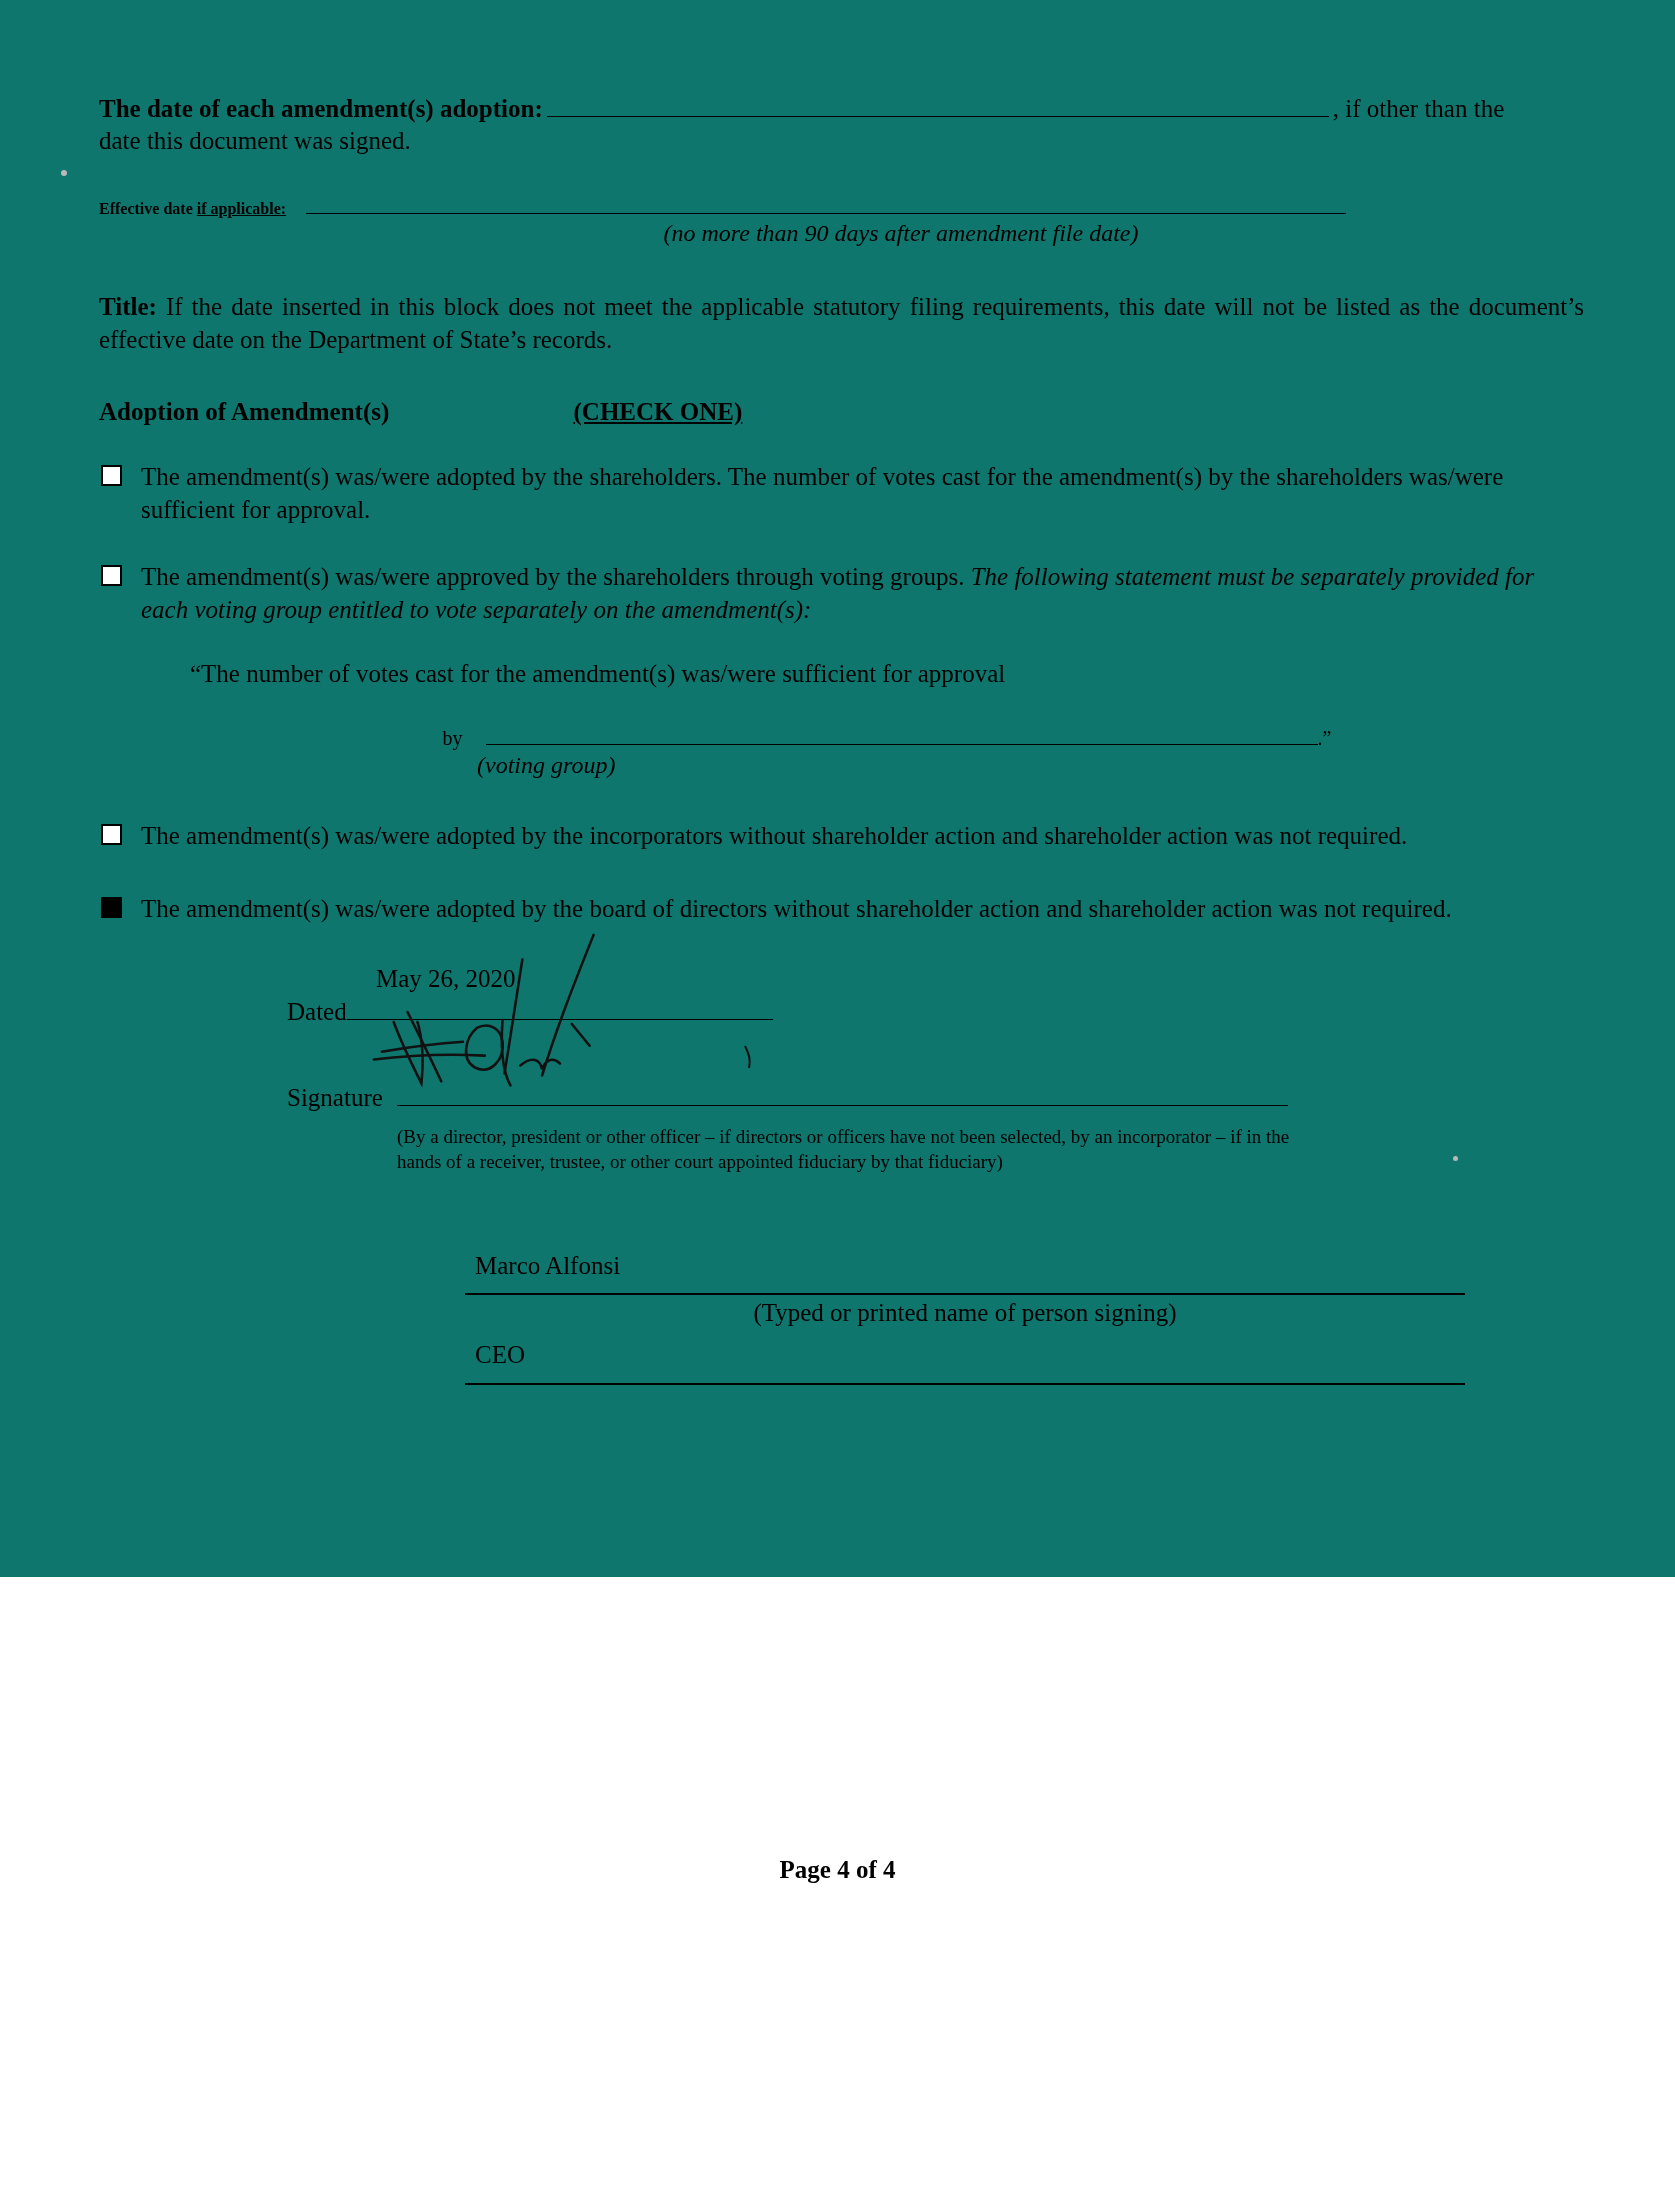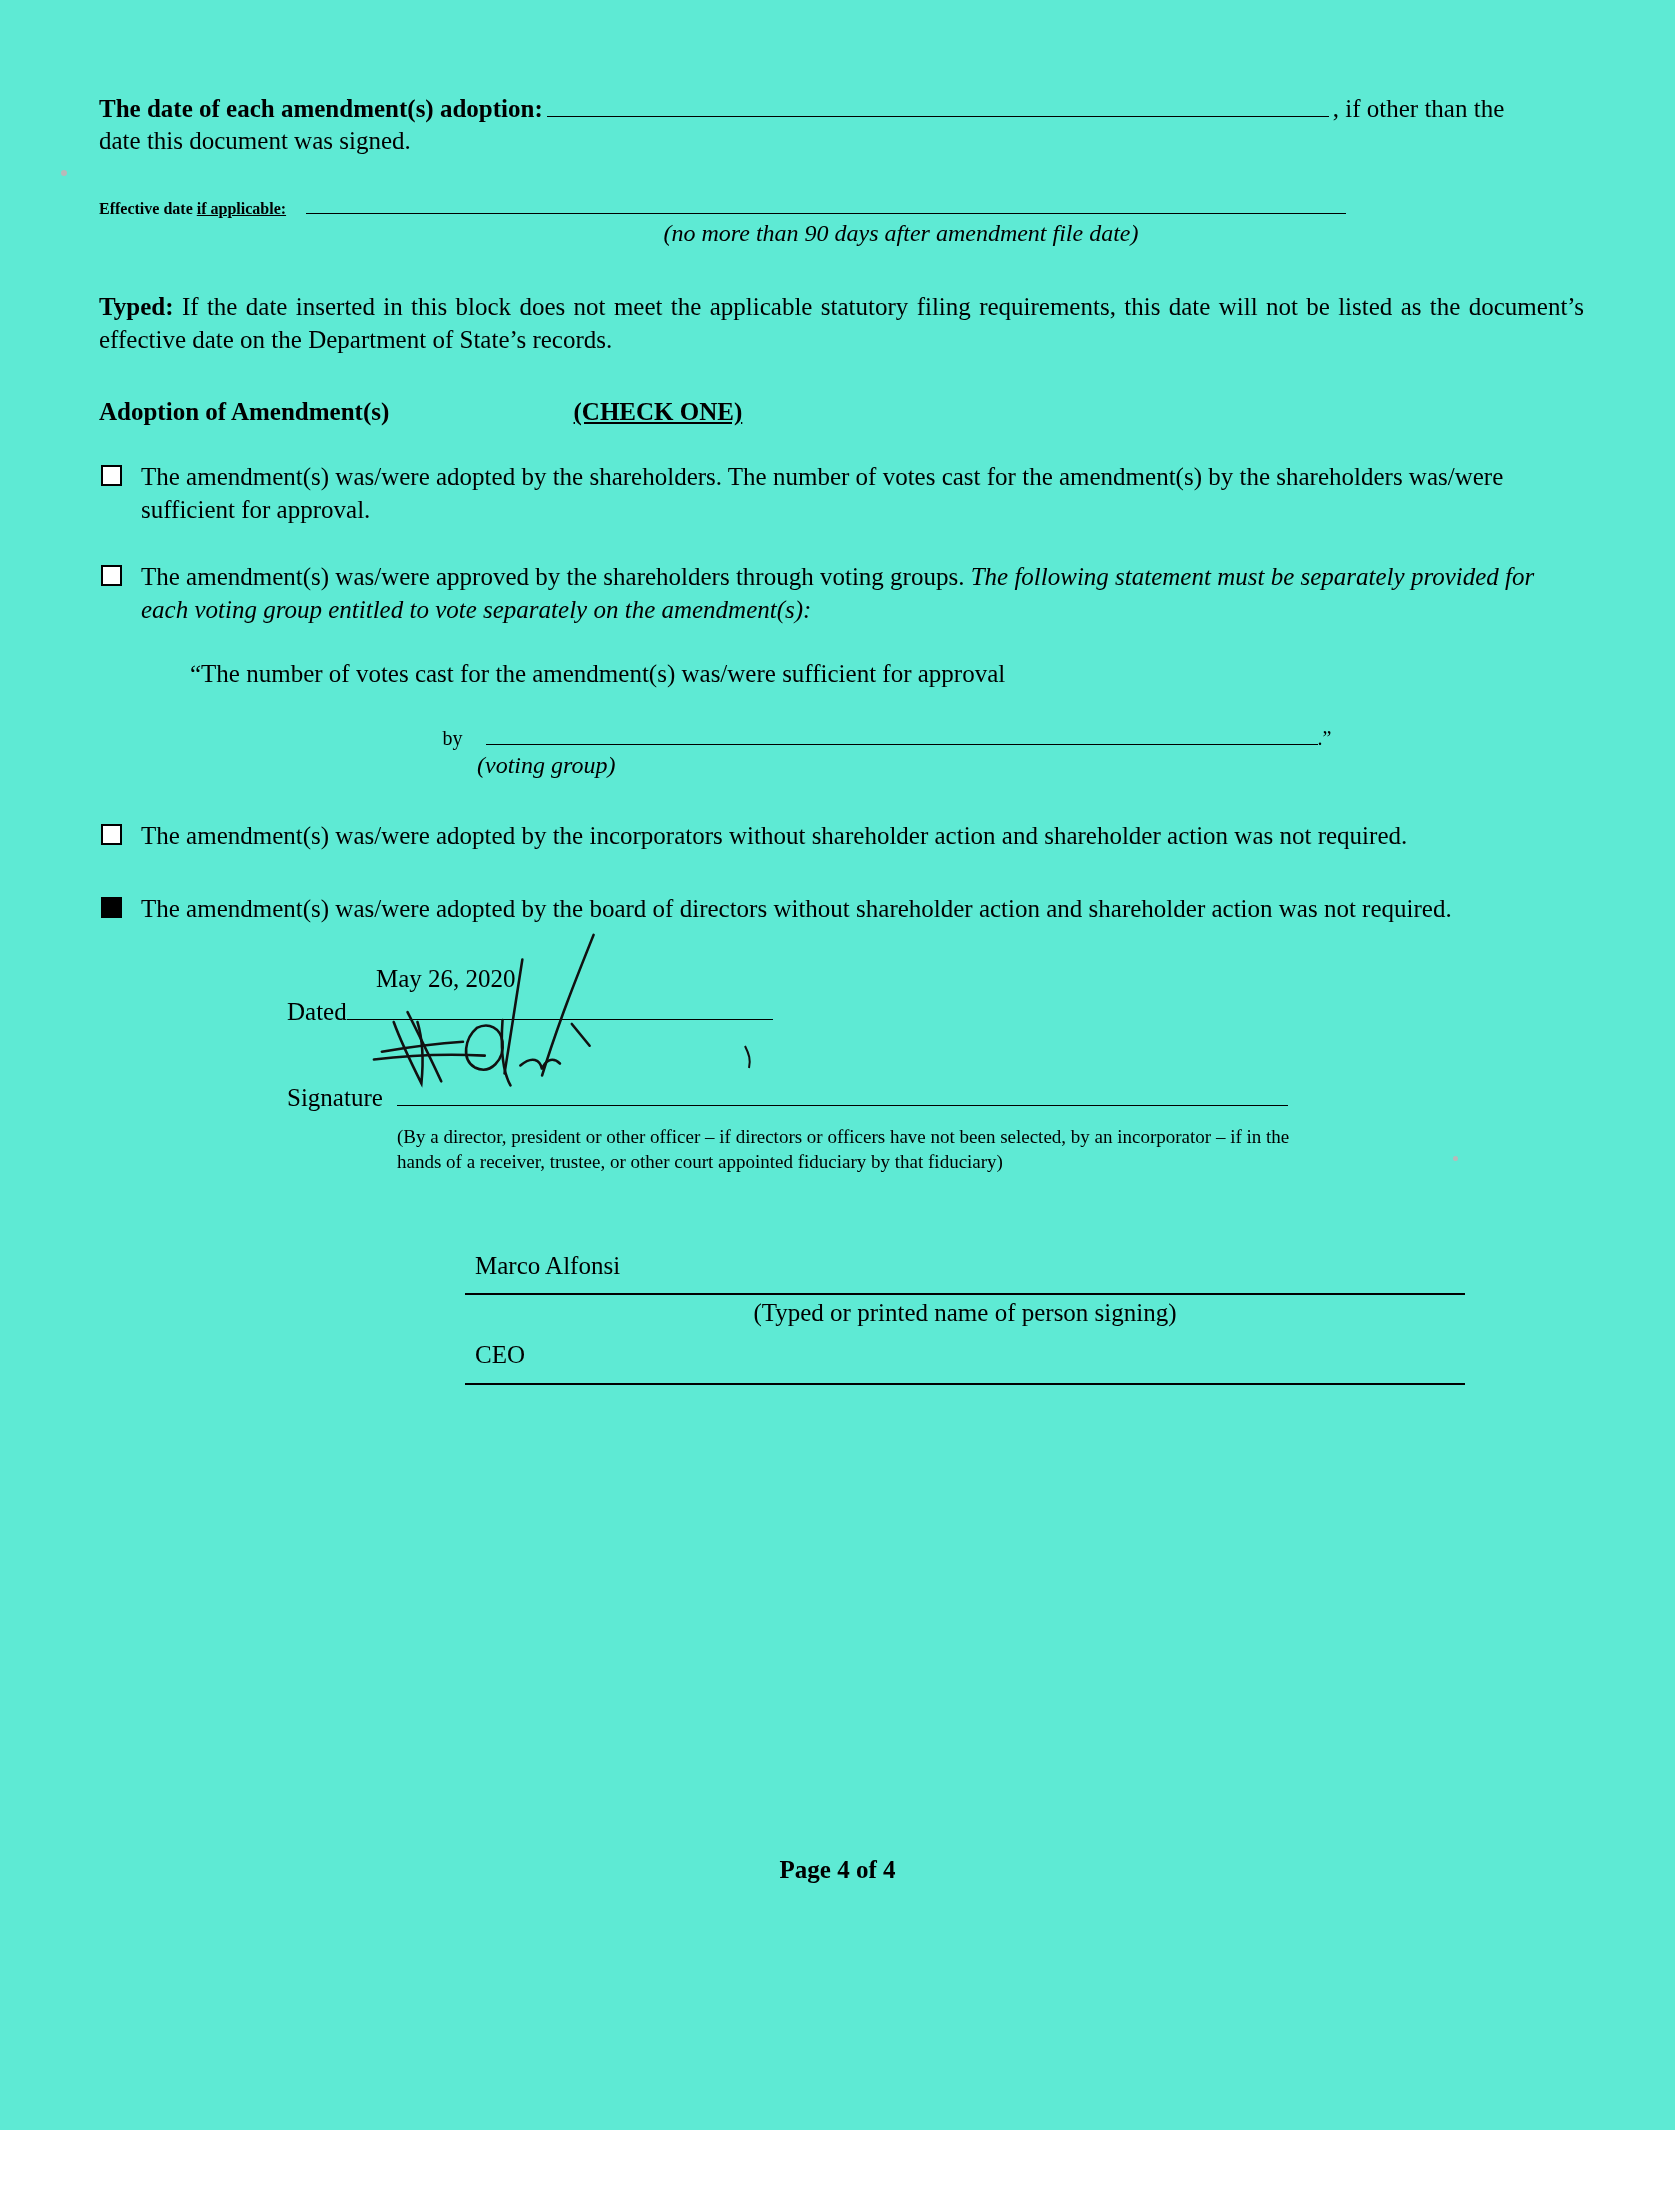--- a/index.html
+++ b/index.html
@@ -12,22 +12,22 @@
     height: 2193px;
     position: relative;
     font-family: "Liberation Serif", serif;
     color: #000000;
     overflow: hidden;
   }
   .page {
     position: absolute;
     left: 0; top: 0;
     width: 1675px;
-    height: 2130px;
-    background: #5eead4;
+    height: 1577px;
+    background: #0f766e;
   }
   .content {
     position: absolute;
     left: 99px;
     top: 95px;
     width: 1485px;
   }
   .bold { font-weight: bold; }
   .italic { font-style: italic; }
   .ul { text-decoration: underline; }
@@ -248,21 +248,21 @@
     </div>
     <div class="sub-line">date this document was signed.</div>
 
     <div class="row-effective">
       <span class="bold">Effective date </span><span class="bold ul">if applicable:</span>
       <span class="rule" style="width:1040px; margin-left:16px;" title=""></span>
     </div>
     <div class="caption-center">(no more than 90 days after amendment file date)</div>
 
     <div class="note">
-      <span class="bold">Typed:</span>
+      <span class="bold">Title:</span>
       <span>If the date inserted in this block does not meet the applicable statutory filing requirements, this date will not be listed as the document’s effective date on the Department of State’s records.</span>
     </div>
 
     <div class="adoption-head">
       <span>Adoption of Amendment(s)</span>
       <span class="check-one ul">(CHECK ONE)</span>
     </div>
 
     <div class="opt">
       <span class="box"></span>

